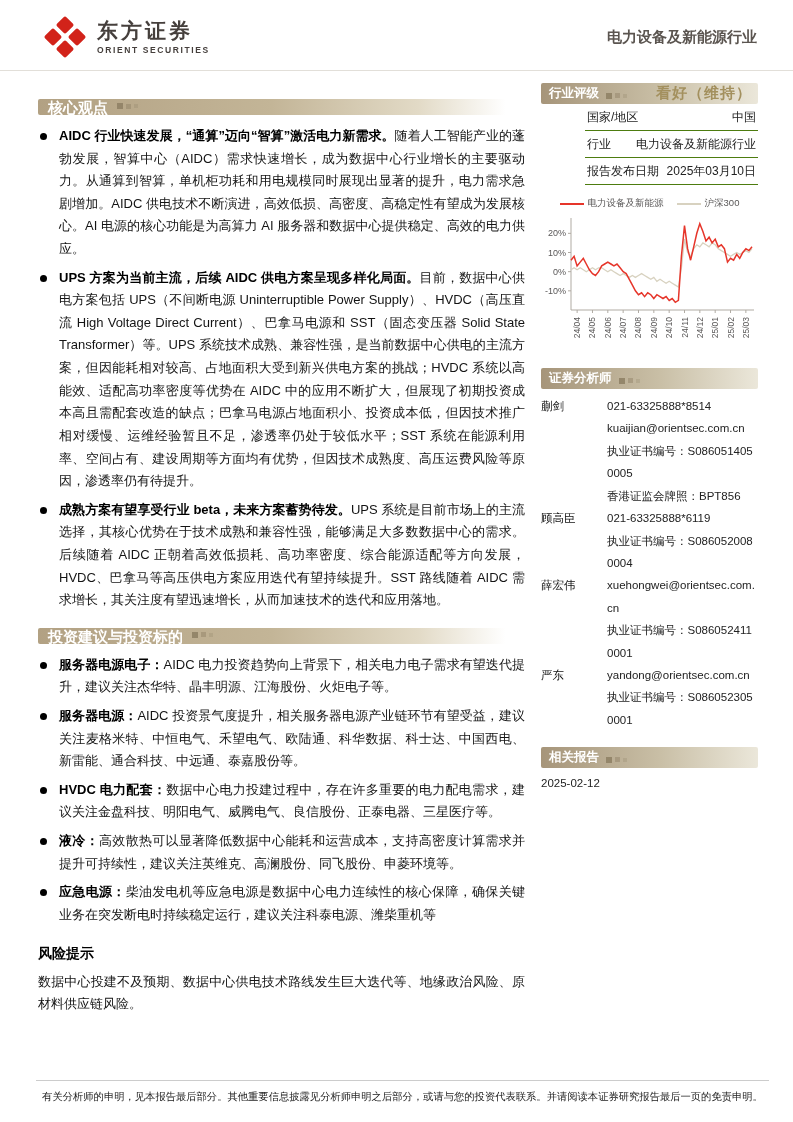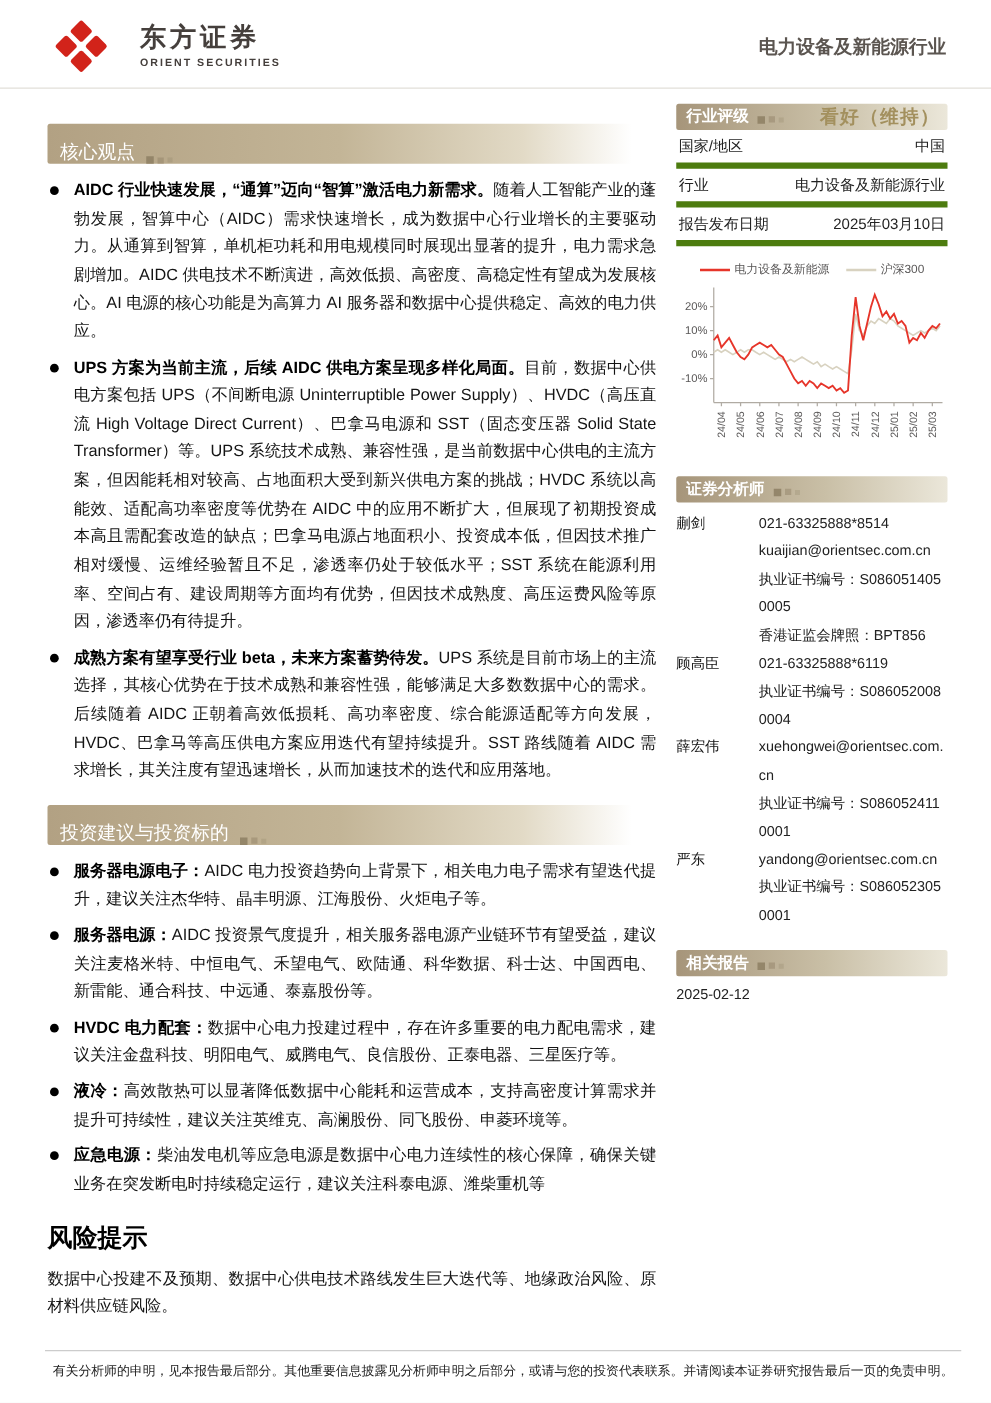--- a/index.html
+++ b/index.html
@@ -1,21 +1,21 @@
 <!DOCTYPE html>
 <html><head>
 <meta charset="utf-8">
 <style>
   * { margin:0; padding:0; box-sizing:border-box; }
   body { background:#f2f2f2; font-family:"Liberation Sans","DejaVu Sans",sans-serif; }
   .page { width:793px; height:1122px; background:#fff; margin:0 auto; position:relative; overflow:hidden; }
 
   
   .topbar { display:flex; justify-content:space-between; align-items:center; padding:16px 36px 12px 44px; }
-  .brand { display:flex; align-items:center; gap:26px; }
+  .brand { display:flex; align-items:center; gap:11px; }
   .logo-svg { display:block; }
   .brand-cn { font-size:21px; font-weight:bold; color:#453f3c; letter-spacing:3px; line-height:1.1; }
   .brand-en { font-size:8.5px; font-weight:bold; color:#453f3c; letter-spacing:1.6px; margin-top:2px; }
   .industry-label { font-size:15px; font-weight:bold; color:#5b5550; }
   .top-rule { border-top:1px solid #e2dfd9; }
 
   
   .content { display:flex; gap:16px; padding:12px 35px 0 38px; }
   .main-col { width:487px; flex-shrink:0; }
   .sidebar  { width:217px; flex-shrink:0; }
@@ -28,48 +28,48 @@
   .p8 { position:absolute; z-index:1; }
   .p8 .c { border-radius:50%; border:9px solid rgba(255,255,255,0.12); }
   .p8 .c1 { width:36px; height:34px; }
   .p8 .c2 { width:46px; height:44px; margin-top:-7px; margin-left:-4px; }
   .p8.e1 { right:74px; top:-10px; transform:rotate(14deg); }
   .p8.e2 { right:10px; top:18px; transform:rotate(14deg) scale(1.15); }
   .banner-shade { position:absolute; left:0; bottom:-40px; width:260px; height:120px; border-radius:50%;
                   background:radial-gradient(closest-side, rgba(90,10,5,0.35), rgba(90,10,5,0)); z-index:1; }
 
   
-  .section-band { height:32px; margin:16px 0 10px 0; display:flex; align-items:flex-end; gap:9px; padding-left:10px;
-                  border-radius:2px; color:#fff; font-size:15px; font-weight:normal;
+  .section-band { height:16px; margin:16px 0 10px 0; display:flex; align-items:flex-start; gap:9px; padding-left:10px;
+                  border-radius:2px; color:#fff; font-size:15px; font-weight:bold;
                   background:linear-gradient(to right,#b2a183 0%,#c3b597 48%,#e2dac6 78%,rgba(255,255,255,0) 96%); }
   .band-deco { display:inline-flex; align-items:center; gap:3px; margin-top:4px; }
   .band-deco i { display:inline-block; background:#8d7f63; }
   .band-deco i:nth-child(1){ width:6px; height:6px; opacity:.85; }
   .band-deco i:nth-child(2){ width:5px; height:5px; opacity:.45; }
   .band-deco i:nth-child(3){ width:4px; height:4px; opacity:.25; }
 
   
   ul.bullets { list-style:none; }
   ul.bullets li { position:relative; padding-left:21px; font-size:13px; line-height:1.74; color:#141414;
                   text-align:justify; margin-bottom:6px; }
   ul.bullets .dot { position:absolute; left:2px; top:8px; width:7px; height:7px; border-radius:50%; background:#000; }
   ul.bullets b { color:#000; }
 
-  .risk-heading { font-size:20px; font-weight:bold; color:#000; margin:18px 0 8px 0; }
+  .risk-heading { font-size:14px; font-weight:bold; color:#000; margin:18px 0 8px 0; }
   .risk-body { font-size:13px; line-height:1.74; color:#141414; text-align:justify; }
 
   
   .side-band { height:21px; display:flex; align-items:center; justify-content:space-between; padding:0 6px 0 8px;
                border-radius:2px; color:#fff; font-size:12.5px; font-weight:bold;
                background:linear-gradient(to right,#a6957a 0%,#c9bfa6 55%,#ebe7da 100%); }
   .side-band .band-left { display:inline-flex; align-items:center; gap:7px; }
   .side-band .band-deco i { background:#8d7f63; }
   .rating-value { color:#a3905e; font-size:15px; font-weight:bold; letter-spacing:1px; }
   .side-row { display:flex; justify-content:space-between; align-items:center; font-size:12px; color:#222;
-              padding:5px 2px 4px 2px; border-bottom:5px solid #4d7c0f; }
+              padding:5px 2px 4px 2px; border-bottom:1px solid #4d7c0f;margin-left:44px; }
   .side-row .v { text-align:left; }
 
   .chart-box { margin-top:12px; }
   .chart-legend { display:flex; justify-content:center; align-items:center; gap:13px; font-size:9.5px; color:#595757; margin-bottom:2px; }
   .chart-legend .leg-item { display:inline-flex; align-items:center; gap:4px; }
   .chart-legend .leg-line { width:24px; height:2px; display:inline-block; }
   #chart text { fill:#595757; }
 
   .analysts { margin-top:6px; margin-bottom:4px; }
   .analyst { display:flex; font-size:11.5px; line-height:1.95; }

